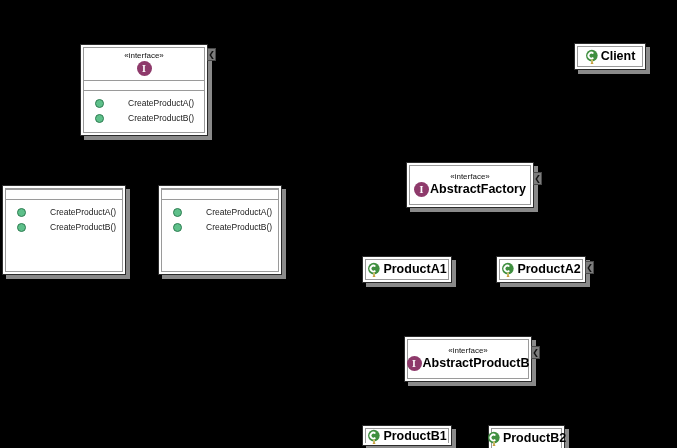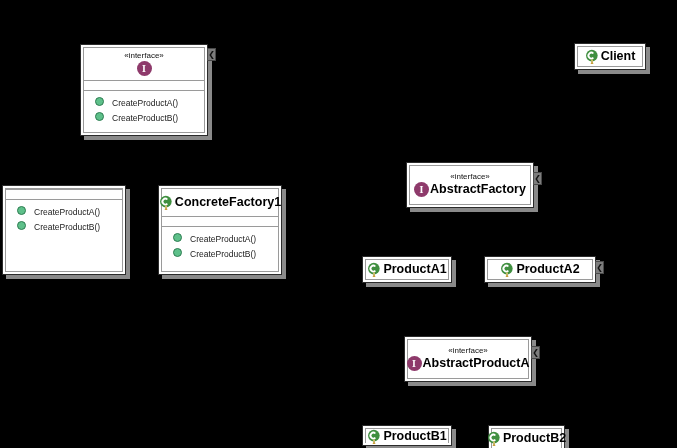--- a/index.html
+++ b/index.html
@@ -52,21 +52,21 @@
 
   
   .sep{height:1px;background:#9a9a9a;flex:0 0 auto;}
 
   
   .attrs{height:9px;flex:0 0 auto;background:#ffffff;}
 
   
   .ops{flex:1 1 auto;padding:5px 0 4px 0;background:#ffffff;}
   .op{
-    display:flex;gap:8px;
+    display:flex;align-items:center;gap:24px;
     padding:1px 0 1px 11px;
     font-size:8.5px;color:#1a1a1a;line-height:13px;
     white-space:nowrap;
   }
   .pubdot{
     width:9px;height:9px;border-radius:50%;
     background:#5ec08a;border:1px solid #2e7d52;
     box-sizing:border-box;flex:0 0 auto;
   }
 
@@ -185,33 +185,20 @@
           </div>
         </div>
       </div>
     </div>
   </div>
 
   <div class="node" style="left:158px;top:143px;width:124px;height:90px;">
     <div class="shadow"></div>
     <div class="frame">
       <div class="inner">
-        <div class="hdr" style="padding-top:6px;padding-bottom:6px;">
-          <div class="titlerow">
-            <span class="clsicon">
-              <svg viewBox="0 0 16 16" width="15" height="15" aria-hidden="true">
-                <circle cx="7.3" cy="7" r="6.2" fill="#3f8f3f"></circle>
-                <path d="M9.6 4.2a4 4 0 1 0 0 5.6 L8.2 8.6 a2.1 2.1 0 1 1 0-3.2 Z" fill="#ffffff"></path>
-                <polygon points="9,16 6,16 7.5,11.5" fill="#c8a13c"></polygon>
-                <rect x="6.6" y="11.2" width="1.8" height="1.6" fill="#e0c06a"></rect>
-              </svg>
-            </span>
-            <span class="cname">ConcreteFactory1</span>
-          </div>
-        </div>
         <div class="sep"></div>
         <div class="attrs"></div>
         <div class="sep"></div>
         <div class="ops">
           <div class="op">
             <span class="pubdot"></span>
             <span>CreateProductA()</span>
           </div>
           <div class="op">
             <span class="pubdot"></span>
@@ -254,21 +241,21 @@
                 <rect x="6.6" y="11.2" width="1.8" height="1.6" fill="#e0c06a"></rect>
               </svg>
             </span>
             <span class="cname">ProductA1</span>
           </div>
         </div>
       </div>
     </div>
   </div>
 
-  <div class="node" style="left:484px;top:214px;width:112px;height:27px;">
+  <div class="node" style="left:496px;top:214px;width:90px;height:27px;">
     <div class="shadow"></div>
     <div class="frame">
       <div class="inner">
         <div class="hdr" style="flex:1 1 auto;padding:0 6px;">
           <div class="titlerow">
             <span class="clsicon">
               <svg viewBox="0 0 16 16" width="15" height="15" aria-hidden="true">
                 <circle cx="7.3" cy="7" r="6.2" fill="#3f8f3f"></circle>
                 <path d="M9.6 4.2a4 4 0 1 0 0 5.6 L8.2 8.6 a2.1 2.1 0 1 1 0-3.2 Z" fill="#ffffff"></path>
                 <polygon points="9,16 6,16 7.5,11.5" fill="#c8a13c"></polygon>
@@ -286,21 +273,21 @@
   <div class="node" style="left:404px;top:294px;width:128px;height:46px;">
     <div class="shadow"></div>
     <div class="frame">
       <div class="inner">
         <div class="hdr" style="flex:1 1 auto;">
           <div class="stereo">«interface»</div>
           <div class="titlerow">
             <span class="ificon">
               <b>I</b>
             </span>
-            <span class="cname">AbstractProductA</span>
+            <span class="cname">AbstractProductB</span>
           </div>
         </div>
       </div>
     </div>
     <div class="handle" style="right:-8px;top:10px;">❮</div>
   </div>
 
   <div class="node" style="left:362px;top:383px;width:90px;height:21px;">
     <div class="shadow"></div>
     <div class="frame">

